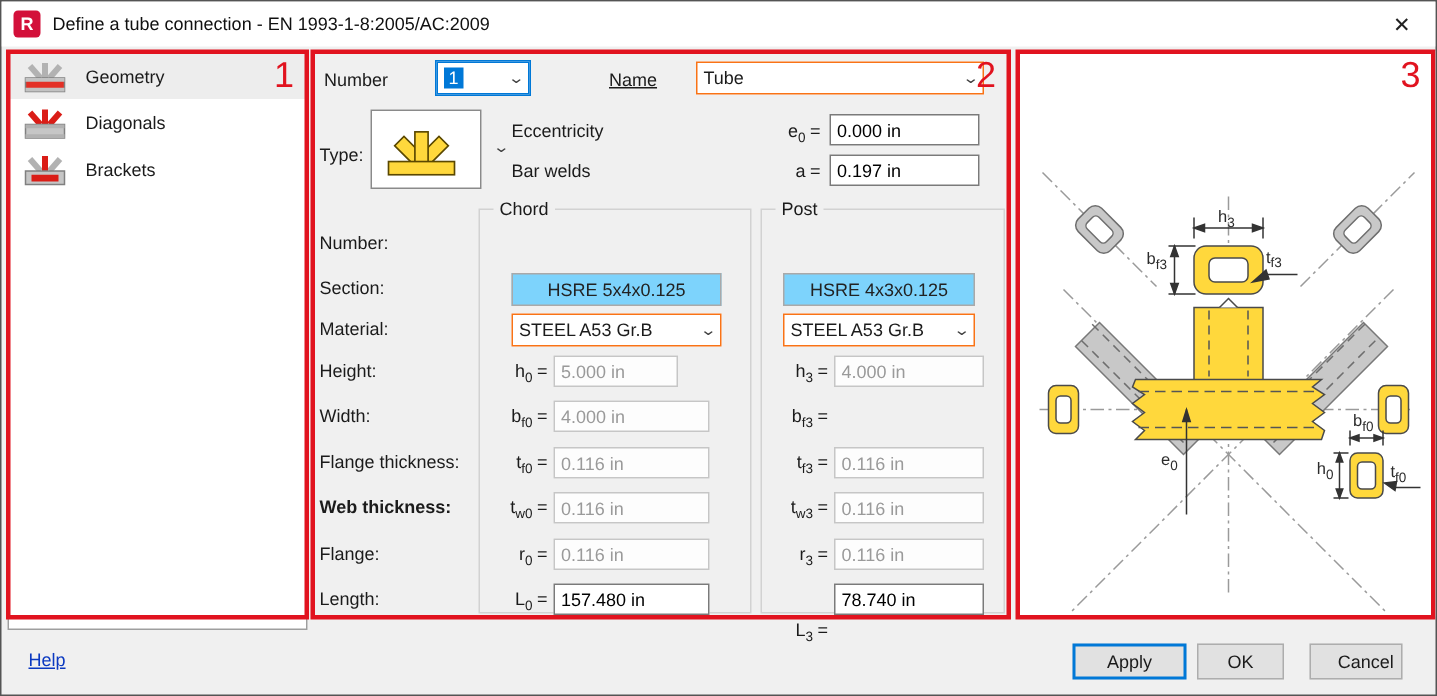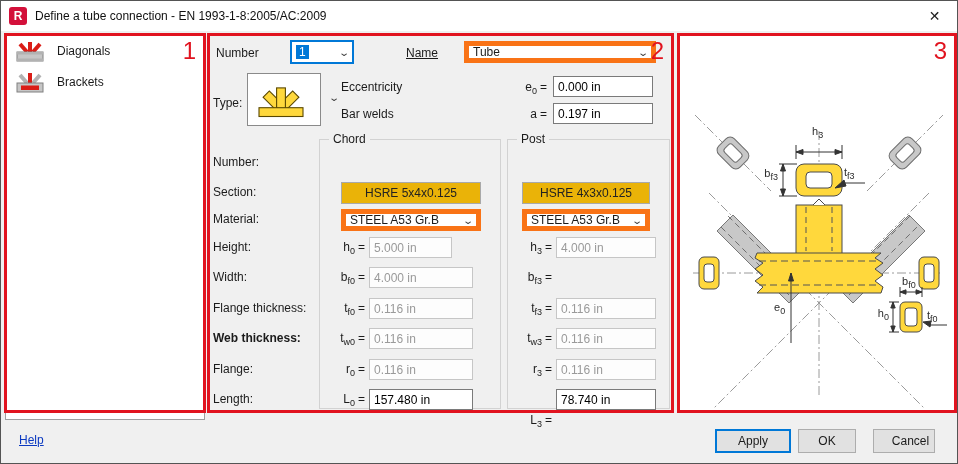--- a/index.html
+++ b/index.html
@@ -20,25 +20,25 @@
   .side-item.selected { background:#ededed; }
   .side-item .lbl { margin-left:12px; color:#1b1b1b; }
   .side-item svg { flex:0 0 auto; }
 
   
   #form { position:absolute; left:206px; top:33px; width:466px; height:377px; }
   .abs { position:absolute; }
   .lab { color:#1b1b1b; white-space:nowrap; }
   .fld { position:absolute; height:21px; background:#fff; border:1px solid #7a7a7a; padding:2px 4px; font-size:12px; color:#000; }
   .fld.dis { background:#fdfdfd; border:1px solid #c6c6c6; color:#9a9a9a; }
-  .combo { position:absolute; height:22px; background:#fff; border:5px solid #f97316; display:flex; align-items:center; padding:0 4px; cursor:pointer; }
+  .combo { position:absolute; height:22px; background:#fff; border:1px solid #f97316; display:flex; align-items:center; padding:0 4px; cursor:pointer; }
   .combo .chev { margin-left:auto; color:#404040; font-size:10px; transform:scaleX(1.4); }
   .combo.focus { border:1px solid #0078d7; outline:1px solid #0078d7; }
   .sel-val { background:#0078d7; color:#fff; padding:0 3px; }
-  .btn-sec { position:absolute; height:22px; background:#eab308; border:1px solid #a9a9a9; font-size:12px; color:#222; display:flex; align-items:center; justify-content:center; cursor:pointer; }
+  .btn-sec { position:absolute; height:22px; background:#7dd3fc; border:1px solid #a9a9a9; font-size:12px; color:#222; display:flex; align-items:center; justify-content:center; cursor:pointer; }
   .group { position:absolute; border:1px solid #d2d2d2; }
   .group > .gl { position:absolute; top:-8px; left:9px; background:#f0f0f0; padding:0 4px; color:#1b1b1b; }
   .sym { position:absolute; width:40px; text-align:right; white-space:nowrap; color:#1b1b1b; }
   sub { font-size:9px; }
   .eq { margin-left:3px; }
 
   
   #canvas { left:677px; top:33px; width:279px; height:377px; }
   #canvas svg { position:absolute; left:0; top:0; }
   .dlab { position:absolute; font-size:11px; color:#2c2c2c; white-space:nowrap; }
@@ -57,20 +57,31 @@
 
 <div id="dialog">
 
   <div id="titlebar">
     <div id="app-icon">R</div>
     <div id="title-text">Define a tube connection - EN 1993-1-8:2005/AC:2009</div>
     <div id="close-btn">✕</div>
   </div>
 
   <div id="sidebar" class="panel-white">
+    <div class="side-item selected">
+      <svg width="30" height="22" viewBox="0 0 30 22">
+        <line x1="5" y1="4" x2="12" y2="12" stroke="#b2b2b2" stroke-width="4"></line>
+        <line x1="25" y1="4" x2="18" y2="12" stroke="#b2b2b2" stroke-width="4"></line>
+        <line x1="15" y1="2" x2="15" y2="12" stroke="#b2b2b2" stroke-width="4"></line>
+        <rect x="2" y="12" width="26" height="9" fill="#e33026" stroke="#808080"></rect>
+        <rect x="2" y="12" width="26" height="2.5" fill="#c2c2c2"></rect>
+        <rect x="2" y="18.5" width="26" height="2.5" fill="#c2c2c2"></rect>
+      </svg>
+      <span class="lbl">Geometry</span>
+    </div>
     <div class="side-item">
       <svg width="30" height="22" viewBox="0 0 30 22">
         <line x1="5" y1="4" x2="12" y2="12" stroke="#da1d17" stroke-width="4"></line>
         <line x1="25" y1="4" x2="18" y2="12" stroke="#da1d17" stroke-width="4"></line>
         <line x1="15" y1="2" x2="15" y2="12" stroke="#da1d17" stroke-width="4"></line>
         <rect x="2" y="12" width="26" height="9" fill="#c6c6c6" stroke="#808080"></rect>
         <rect x="2" y="12" width="26" height="2.5" fill="#b2b2b2"></rect>
         <rect x="2" y="18.5" width="26" height="2.5" fill="#b2b2b2"></rect>
       </svg>
       <span class="lbl">Diagonals</span>
@@ -255,21 +266,21 @@
         <line x1="210" y1="297" x2="220" y2="297"></line>
         <line x1="214" y1="267" x2="214" y2="297"></line>
         <polygon points="214,267 211.8,273 216.2,273"></polygon>
         <polygon points="214,297 211.8,291 216.2,291"></polygon>
 
         <line x1="268" y1="290" x2="250" y2="290"></line>
         <polygon points="244,287 252,286 251,292"></polygon>
       </g>
     </svg>
 
-    <span class="dlab" style="left:133px; top:90px;"><span>h</span><sub>3</sub></span>
+    <span class="dlab" style="left:133px; top:104px;"><span>h</span><sub>3</sub></span>
     <span class="dlab" style="left:71px; top:132px; width:28px; text-align:right;"><span>b</span><sub>f3</sub></span>
     <span class="dlab" style="left:165px; top:131px;"><span>t</span><sub>f3</sub></span>
     <span class="dlab" style="left:95px; top:266px;"><span>e</span><sub>0</sub></span>
     <span class="dlab" style="left:223px; top:240px;"><span>b</span><sub>f0</sub></span>
     <span class="dlab" style="left:186px; top:272px; width:24px; text-align:right;"><span>h</span><sub>0</sub></span>
     <span class="dlab" style="left:248px; top:274px;"><span>t</span><sub>f0</sub></span>
   </div>
 
   <span id="help-link">Help</span>
   <button class="btn focus" style="left:714px; width:76px;">Apply</button>

